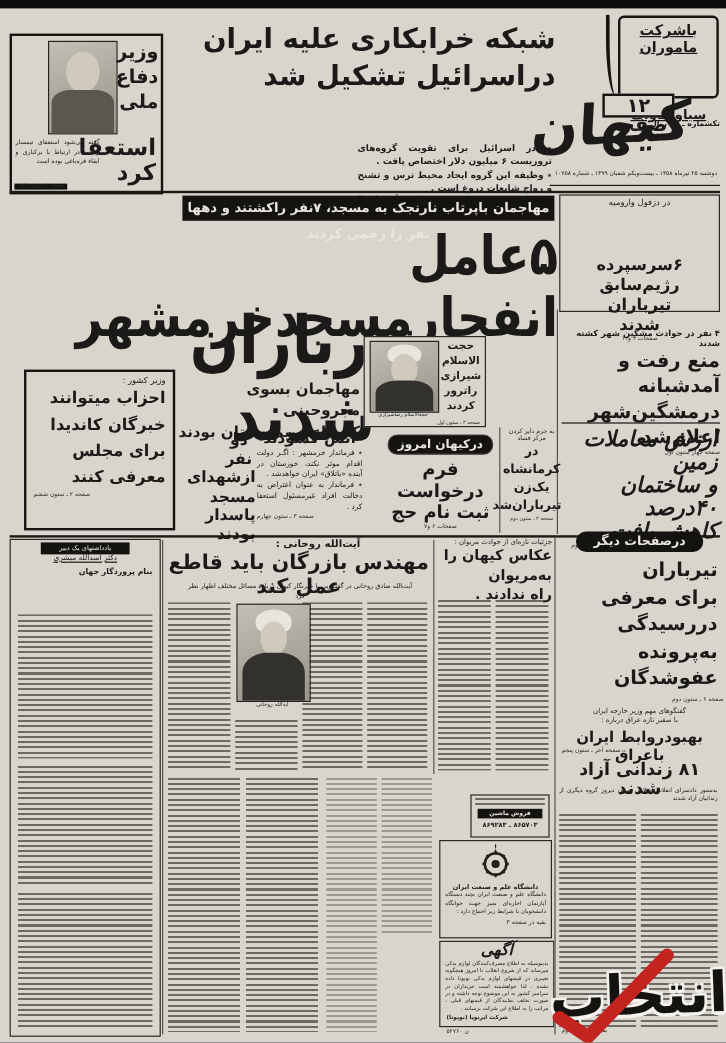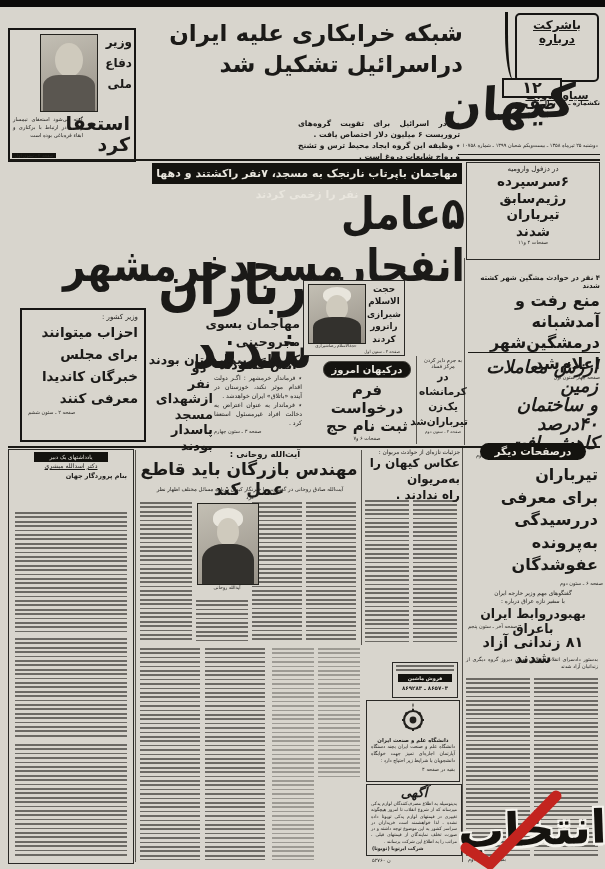--- a/index.html
+++ b/index.html
@@ -33,21 +33,21 @@
 </style>
 </head>
 <body>
 
 <div class="page">
 
   <div class="abs" style="top:0;left:0;width:605px;height:7px;background:#0c0b0a;"></div>
 
   <div class="abs box ctr" style="left:515px;top:13px;width:80px;height:62px;border-radius:5px;padding-top:3px;">
     <div class="b" style="font-size:12px;text-decoration:underline;">باشرکت</div>
-    <div class="b" style="font-size:12px;text-decoration:underline;">درباره</div>
+    <div class="b" style="font-size:12px;text-decoration:underline;">ماموران</div>
     <div class="b" style="font-size:11px;text-decoration:underline;margin-top:43px;">سیاوساواک</div>
   </div>
   <div class="abs" style="left:505px;top:12px;width:9px;height:68px;border-left:3px solid #14130f;border-radius:0 0 0 70%;"></div>
 
   <div class="abs box ctr b" style="left:502px;top:78px;width:56px;height:16px;font-size:16px;line-height:16px;">۱۲ صفحه</div>
   <div class="abs b rgt" style="left:540px;top:99px;width:60px;font-size:6.5px;">تکشماره ـ ۱۵ ریال</div>
   <div class="abs ctr kayhan-logo" style="left:455px;top:76px;width:120px;height:64px;">کیهان</div>
   <div class="abs ctr" style="left:460px;top:142px;width:140px;font-size:5px;">دوشنبه ۲۵ تیرماه ۱۳۵۸ ـ بیست‌ویکم شعبان ۱۳۹۹ ـ شماره ۱۰۷۵۸</div>
   <div class="abs" style="left:458px;top:154px;width:142px;height:1px;background:#1b1a16;"></div>
 
@@ -55,42 +55,42 @@
     <div>شبکه خرابکاری علیه ایران</div>
     <div style="padding-left:28px;">دراسرائیل تشکیل شد</div>
   </div>
   <div class="abs rgt b jst" style="right:145px;top:119px;width:162px;font-size:7.5px;line-height:1.45;">
     <div>٭ در اسرائیل برای تقویت گروه‌های تروریست ۶ میلیون دلار اختصاص یافت .</div>
     <div>٭ وظیفه این گروه ایجاد محیط ترس و تشنج و رواج شایعات دروغ است .</div>
     <div class="tag" style="text-align:left;">(صفحه آخر ـ رادیوها)</div>
   </div>
 
   <div class="abs box" style="left:8px;top:28px;width:124px;height:130px;">
-    <div class="abs rgt b" style="right:2px;top:2px;width:32px;font-size:12px;line-height:21px;">
+    <div class="abs rgt b" style="right:2px;top:2px;width:32px;font-size:16px;line-height:21px;">
       <div>وزیر</div>
       <div>دفاع</div>
       <div>ملی</div>
     </div>
     <div class="photo" style="right:36px;top:4px;width:56px;height:76px;">
       <div class="face" style="left:14px;top:8px;width:28px;height:34px;"></div>
       <div class="suit" style="left:2px;top:40px;width:52px;height:36px;"></div>
     </div>
     <div class="abs b rgt" style="right:4px;top:82px;width:86px;font-size:19px;">استعفا</div>
     <div class="abs b" style="right:4px;top:103px;width:40px;font-size:19px;">کرد</div>
     <div class="abs jst" style="left:3px;top:86px;width:70px;font-size:5.2px;line-height:1.5;">گفته می‌شود استعفای تیمسار ریاحی در ارتباط با برکناری و ابقاء قره‌باغی بوده است</div>
     <div class="abs tag bar" style="left:2px;bottom:2px;padding:0 3px;font-size:4.5px;">صفحه ۲ ـ ستون اول</div>
   </div>
 
   <div class="rule-h" style="left:8px;top:159px;width:592px;height:1.5px;"></div>
 
   <div class="abs bar b ctr" style="left:152px;top:163px;width:310px;height:21px;font-size:11px;line-height:21px;letter-spacing:-0.5px;">مهاجمان باپرتاب نارنجک به مسجد، ۷نفر راکشتند و دهها نفر را زخمی کردند</div>
 
   <div class="abs thinbox ctr" style="left:466px;top:162px;width:132px;height:94px;border-width:1.5px;padding-top:2px;">
     <div style="font-size:7px;">در دزفول وارومیه</div>
-    <div class="b" style="font-size:13.5px;line-height:16.5px;">
+    <div class="b" style="font-size:13.5px;line-height:16.5px;margin-top:40px;">
       <div>۶سرسپرده</div>
       <div>رژیم‌سابق</div>
       <div>تیرباران</div>
       <div>شدند</div>
     </div>
     <div class="tag">صفحات ۴ و۱۱</div>
   </div>
 
   <div class="abs rgt hugely" style="right:140px;top:188px;width:330px;font-size:39px;">۵عامل انفجارمسجدخرمشهر</div>
   <div class="abs ctr hugely" style="left:110px;top:252px;width:285px;font-size:48px;">تیرباران شدند</div>
@@ -122,22 +122,22 @@
   <div class="abs jst" style="left:214px;top:374px;width:88px;font-size:6.2px;line-height:1.45;">
     <div>٭ فرماندار خرمشهر : اگـر دولت اقدام موثر نکند، خوزستان در آینده «باتلاق» ایران خواهدشد .</div>
     <div>٭ فرماندار به عنوان اعتراض به دخالت افراد غیرمسئول استعفا کرد .</div>
     <div class="tag" style="text-align:left;">صفحه ۳ ـ ستون چهارم</div>
   </div>
 
   <div class="abs box rgt" style="left:20px;top:308px;width:110px;height:124px;padding:3px 6px;">
     <div style="font-size:7px;">وزیر کشور :</div>
     <div class="b" style="font-size:13.5px;line-height:22px;">
       <div>احزاب میتوانند</div>
+      <div>خبرگان کاندیدا</div>
       <div>برای مجلس</div>
-      <div>خبرگان کاندیدا</div>
       <div>معرفی کنند</div>
     </div>
     <div class="tag" style="text-align:left;">صفحه ۲ ـ ستون ششم</div>
   </div>
 
   <div class="abs thinbox" style="left:303px;top:280px;width:100px;height:74px;">
     <div class="photo" style="left:4px;top:3px;width:56px;height:58px;">
       <div class="turban" style="left:14px;top:2px;width:28px;height:16px;"></div>
       <div class="face" style="left:17px;top:10px;width:22px;height:26px;"></div>
       <div class="robe" style="left:4px;top:32px;width:48px;height:26px;"></div>

